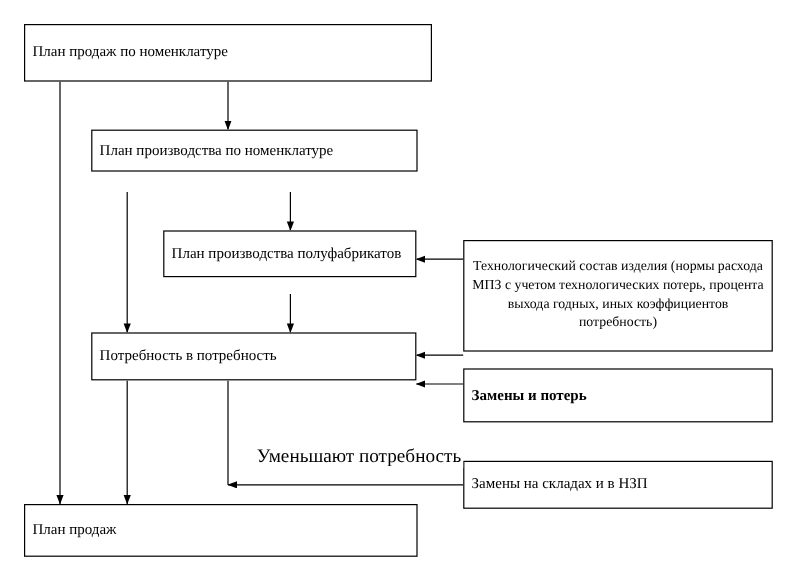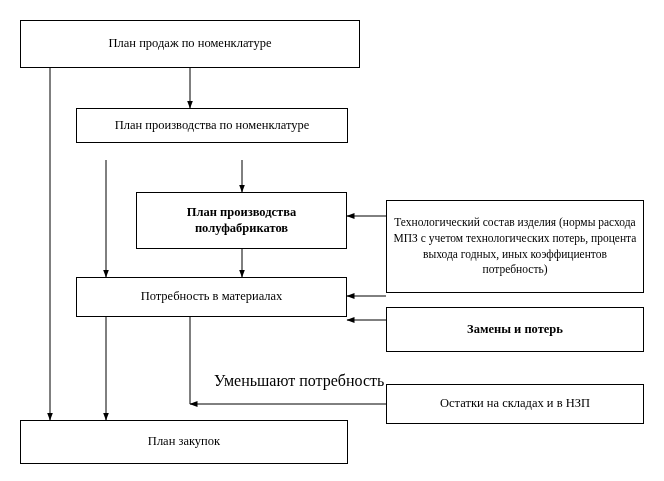--- a/index.html
+++ b/index.html
@@ -18,21 +18,20 @@
     background: #ffffff;
     overflow: hidden;
   }
   .node {
     position: absolute;
     box-sizing: border-box;
     border: 1px solid #000000;
     background: #ffffff;
     display: flex;
     align-items: center;
-    justify-content: center;
     text-align: center;
     font-size: 12.5px;
     line-height: 1.25;
     padding: 2px 6px;
   }
   .node.small {
     font-size: 11.5px;
   }
   .edge-label {
     position: absolute;
@@ -85,39 +84,39 @@
   </svg>
 
   <div class="node" style="left:20px; top:20px; width:340px; height:48px;">
     <span>План продаж по номенклатуре</span>
   </div>
 
   <div class="node" style="left:76px; top:108px; width:272px; height:35px;">
     <span>План производства по номенклатуре</span>
   </div>
 
-  <div class="node" style="left:136px; top:192px; width:211px; height:57px;font-weight:bold;">
+  <div class="node" style="left:136px; top:192px; width:211px; height:39px;">
     <span>План производства полуфабрикатов</span>
   </div>
 
   <div class="node" style="left:76px; top:277px; width:271px; height:40px;">
-    <span>Потребность в материалах</span>
+    <span>Потребность в потребность</span>
   </div>
 
   <div class="node" style="left:20px; top:420px; width:328px; height:44px;">
-    <span>План закупок</span>
+    <span>План продаж</span>
   </div>
 
   <div class="node small" style="left:386px; top:200px; width:258px; height:93px; line-height:1.35;">
     <span>Технологический состав изделия (нормы расхода МПЗ с учетом технологических потерь, процента выхода годных, иных коэффициентов потребность)</span>
   </div>
 
   <div class="node" style="left:386px; top:307px; width:258px; height:45px; font-weight:bold;">
     <span>Замены и потерь</span>
   </div>
 
   <div class="node" style="left:386px; top:384px; width:258px; height:40px;">
-    <span>Остатки на складах и в НЗП</span>
+    <span>Замены на складах и в НЗП</span>
   </div>
 
   <div class="edge-label" style="left:212px; top:372px;">Уменьшают потребность</div>
 
 </div>
 
 </body></html>

